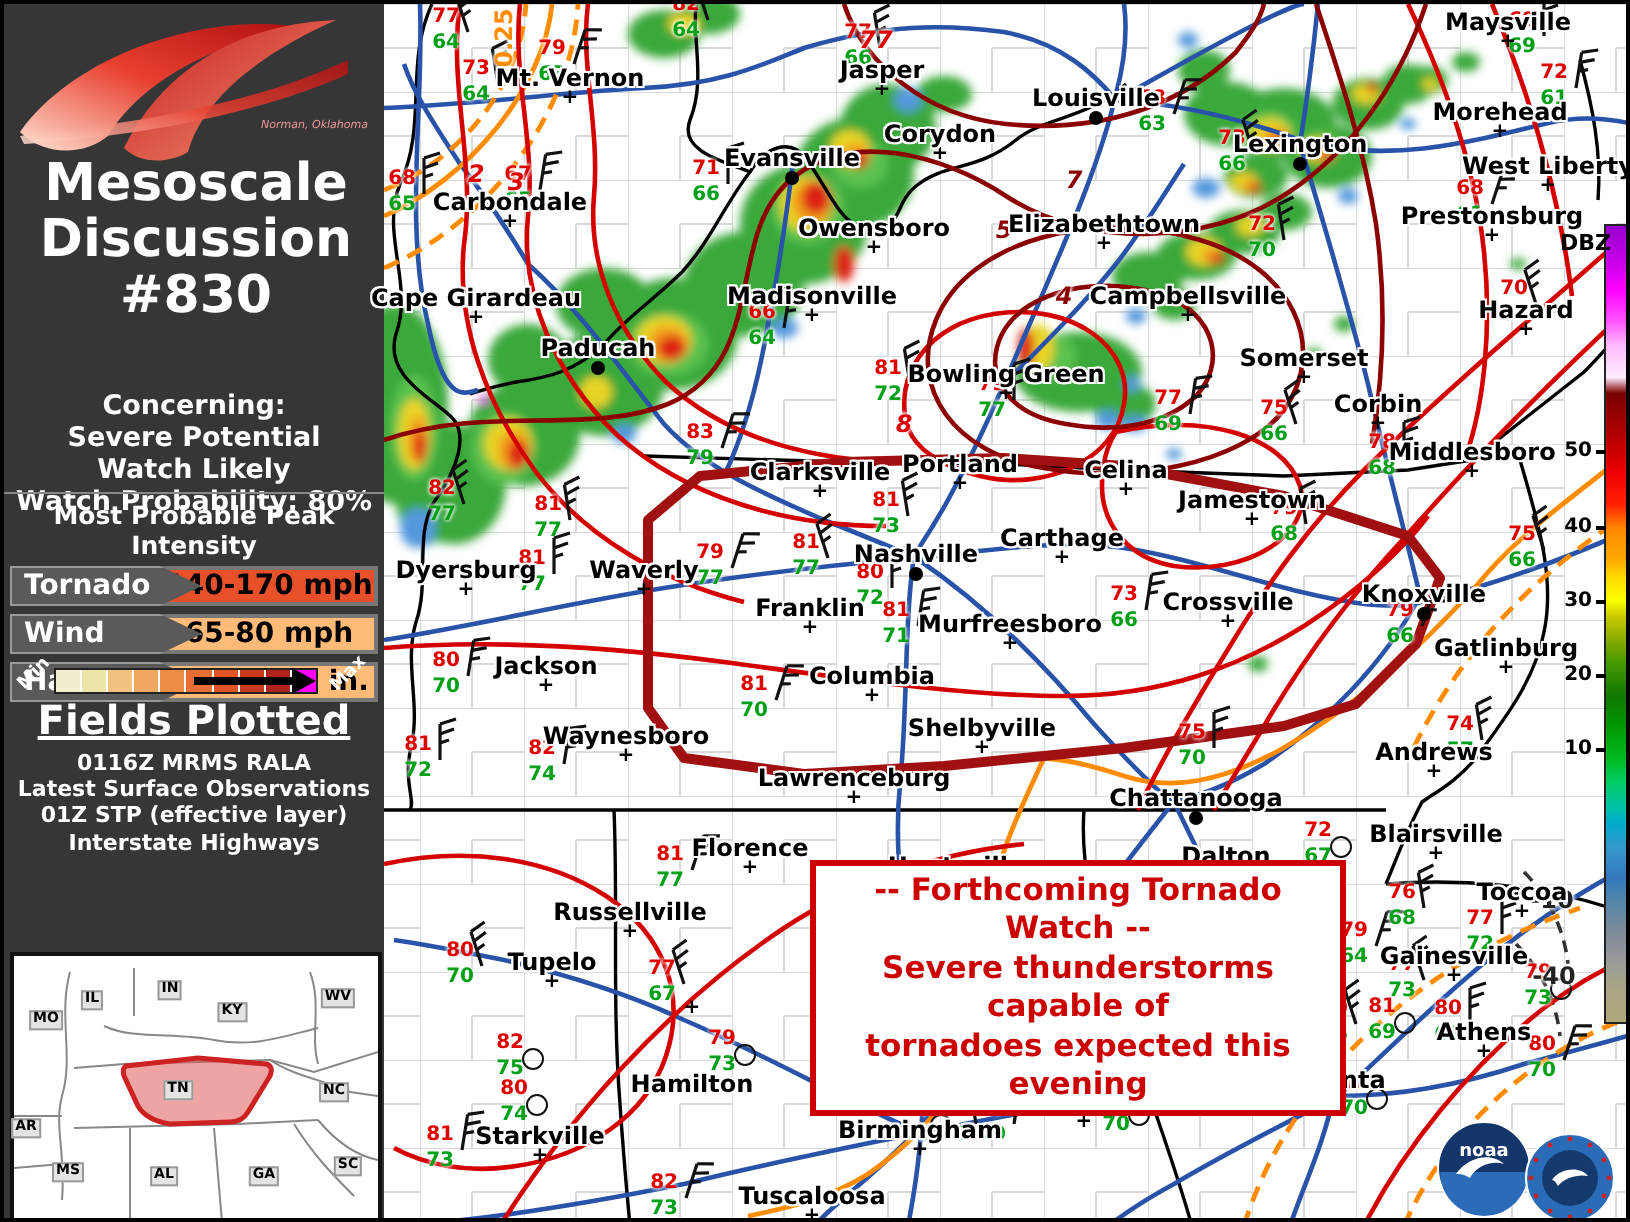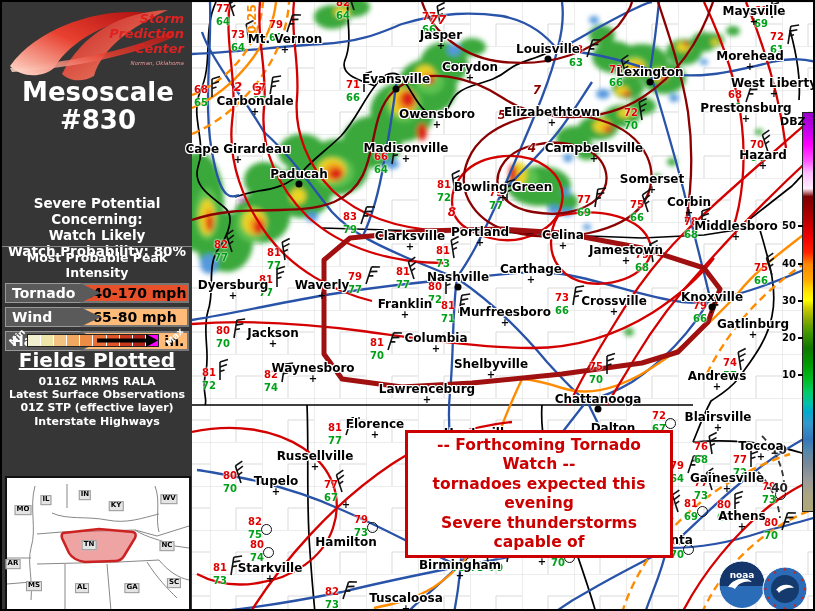--- a/index.html
+++ b/index.html
@@ -79,37 +79,33 @@
           </linearGradient>
           <linearGradient id="lg2" x1="0" y1="0" x2="1" y2="1">
             <stop offset="0" stop-color="#C81E1E"></stop>
               <stop offset="1" stop-color="#F09070"></stop>
           </linearGradient>
         </defs>
         <path d="M8 62 C 40 18 110 2 150 10 C 110 16 70 34 52 64 C 40 74 20 74 8 62 Z" fill="url(#lg1)"></path>
         <path d="M60 70 C 80 30 118 8 166 6 C 130 22 100 44 92 72 C 82 78 68 78 60 70 Z" fill="url(#lg2)"></path>
         <path d="M8 64 C 60 58 120 50 172 26 L 172 33 C 130 52 70 64 10 68 Z" fill="url(#lg1)" opacity="0.85"></path>
       </svg>
-      <div class="logo-org">
-        <div>Storm</div>
-        <div>Prediction</div>
-        <div>Center</div>
-      </div>
       <div class="logo-loc">Norman, Oklahoma</div>
     </div>
 
     <div id="md-title">
       <div>Mesoscale</div>
+      <div>Discussion</div>
       <div>#830</div>
     </div>
 
 
     <div id="concern">
+      <div>Concerning:</div>
       <div>Severe Potential</div>
-      <div>Concerning:</div>
       <div>Watch Likely</div>
       <div>Watch Probability: 80%</div>
     </div>
 
     <div id="intensity">
       <div class="int-header">Most Probable Peak Intensity</div>
       <div class="int-row">
         <div class="int-val" style="background: rgb(232, 80, 42);">140-170 mph</div>
         <div class="int-label">Tornado</div>
       </div>
@@ -1242,22 +1238,22 @@
         <div class="cbtick" style="left: 582px; top: 293px;">30</div>
         <div class="cbtickline" style="left: 606px; top: 298px;"></div>
         <div class="cbtick" style="left: 582px; top: 330px;">20</div>
         <div class="cbtickline" style="left: 606px; top: 335px;"></div>
         <div class="cbtick" style="left: 582px; top: 367px;">10</div>
         <div class="cbtickline" style="left: 606px; top: 372px;"></div>
       </div>
 
     <div id="annotation">
       <div>-- Forthcoming Tornado Watch --</div>
+      <div>Severe thunderstorms capable of</div>
       <div>tornadoes expected this evening</div>
-      <div>Severe thunderstorms capable of</div>
     </div>
 
     <svg class="logo-circle" style="left:526px;top:558px;" width="48" height="48">
       <circle cx="24" cy="24" r="23" fill="#14366B" stroke="#fff" stroke-width="1"></circle>
       <path d="M2 26 A22 22 0 0 0 46 26 L2 26 Z" fill="#2B6CB8"></path>
       <path d="M10 27 C16 18 28 16 34 22 C28 20 20 23 17 29 C14 27 12 27 10 27 Z" fill="#fff"></path>
       <text x="24" y="18" text-anchor="middle" font-size="9" font-weight="bold" fill="#fff" font-family="DejaVu Sans,sans-serif">noaa</text>
     </svg>
     <svg class="logo-circle" style="left:570px;top:564px;" width="46" height="46">
       <circle cx="23" cy="23" r="22" fill="#2B6CB8" stroke="#fff" stroke-width="1"></circle>

